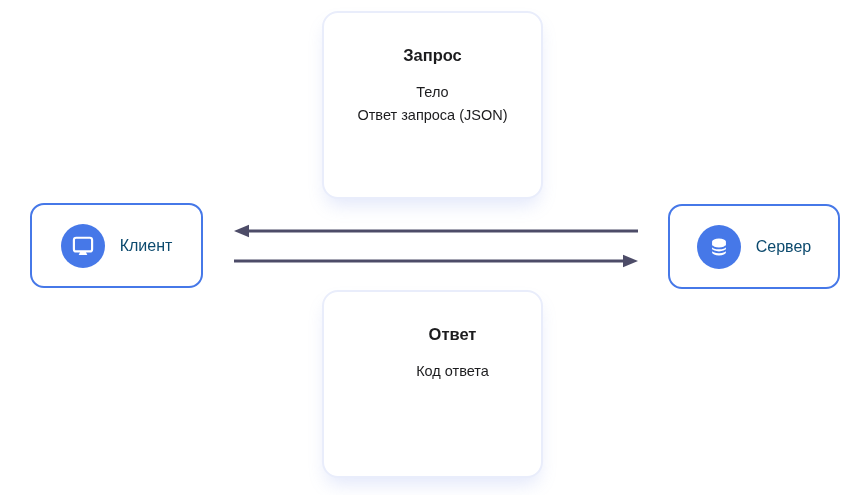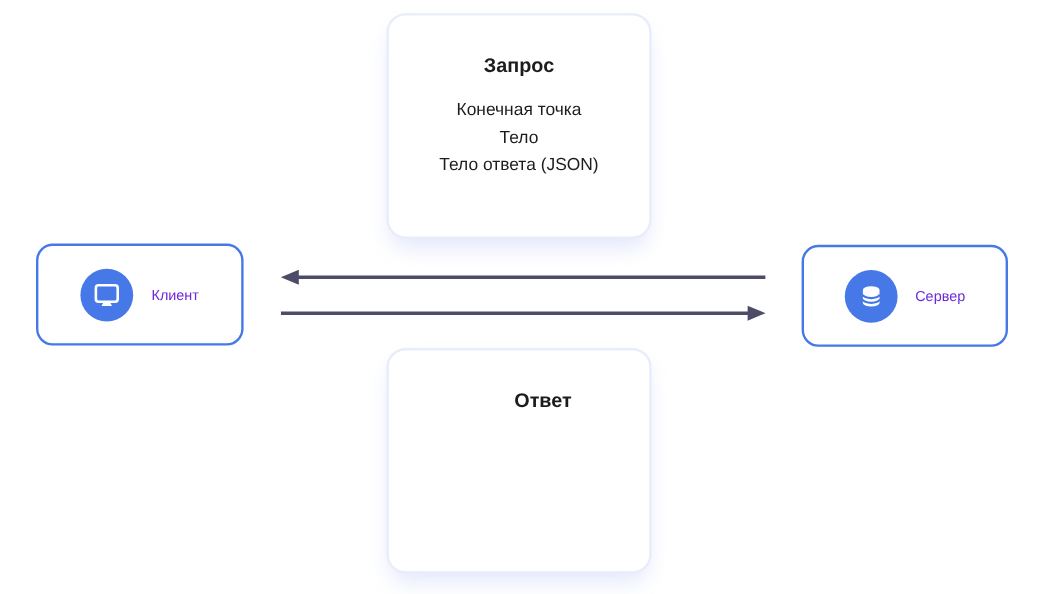--- a/index.html
+++ b/index.html
@@ -60,22 +60,22 @@
     width: 44px;
     height: 44px;
     border-radius: 50%;
     background: #4678e8;
     display: flex;
     align-items: center;
     justify-content: center;
     flex: 0 0 auto;
   }
   .node-label {
-    font-size: 12px;
-    color: #6d28d9;
+    font-size: 16px;
+    color: #0c4a6e;
     white-space: nowrap;
   }
   
   .arrows {
     position: absolute;
     left: 234px;
     top: 219px;
     width: 404px;
     height: 55px;
   }
@@ -83,29 +83,29 @@
   .arrow-head { fill: #4d4c68; }
 </style>
 </head>
 <body>
 
 <div class="canvas">
 
   <section class="card card-request">
     <h3 class="card-title">Запрос</h3>
     <div>
-      <div class="card-item">Конечная точка</div>
       <div class="card-item">Тело</div>
-      <div class="card-item">Тело ответа (JSON)</div>
+      <div class="card-item">Ответ запроса (JSON)</div>
     </div>
   </section>
 
   <section class="card card-response">
     <h3 class="card-title">Ответ</h3>
     <div>
+      <div class="card-item">Код ответа</div>
     </div>
   </section>
 
   <section class="node node-client">
     <span class="icon-circle">
       <svg width="26" height="26" viewBox="0 0 24 24" aria-hidden="true">
         <rect x="3.6" y="4.4" width="16.8" height="12.6" rx="2.1" fill="none" stroke="#ffffff" stroke-width="2"></rect>
         <path d="M9.6 17 L14.4 17 L16 20.4 L8 20.4 Z" fill="#ffffff"></path>
       </svg>
     </span>

